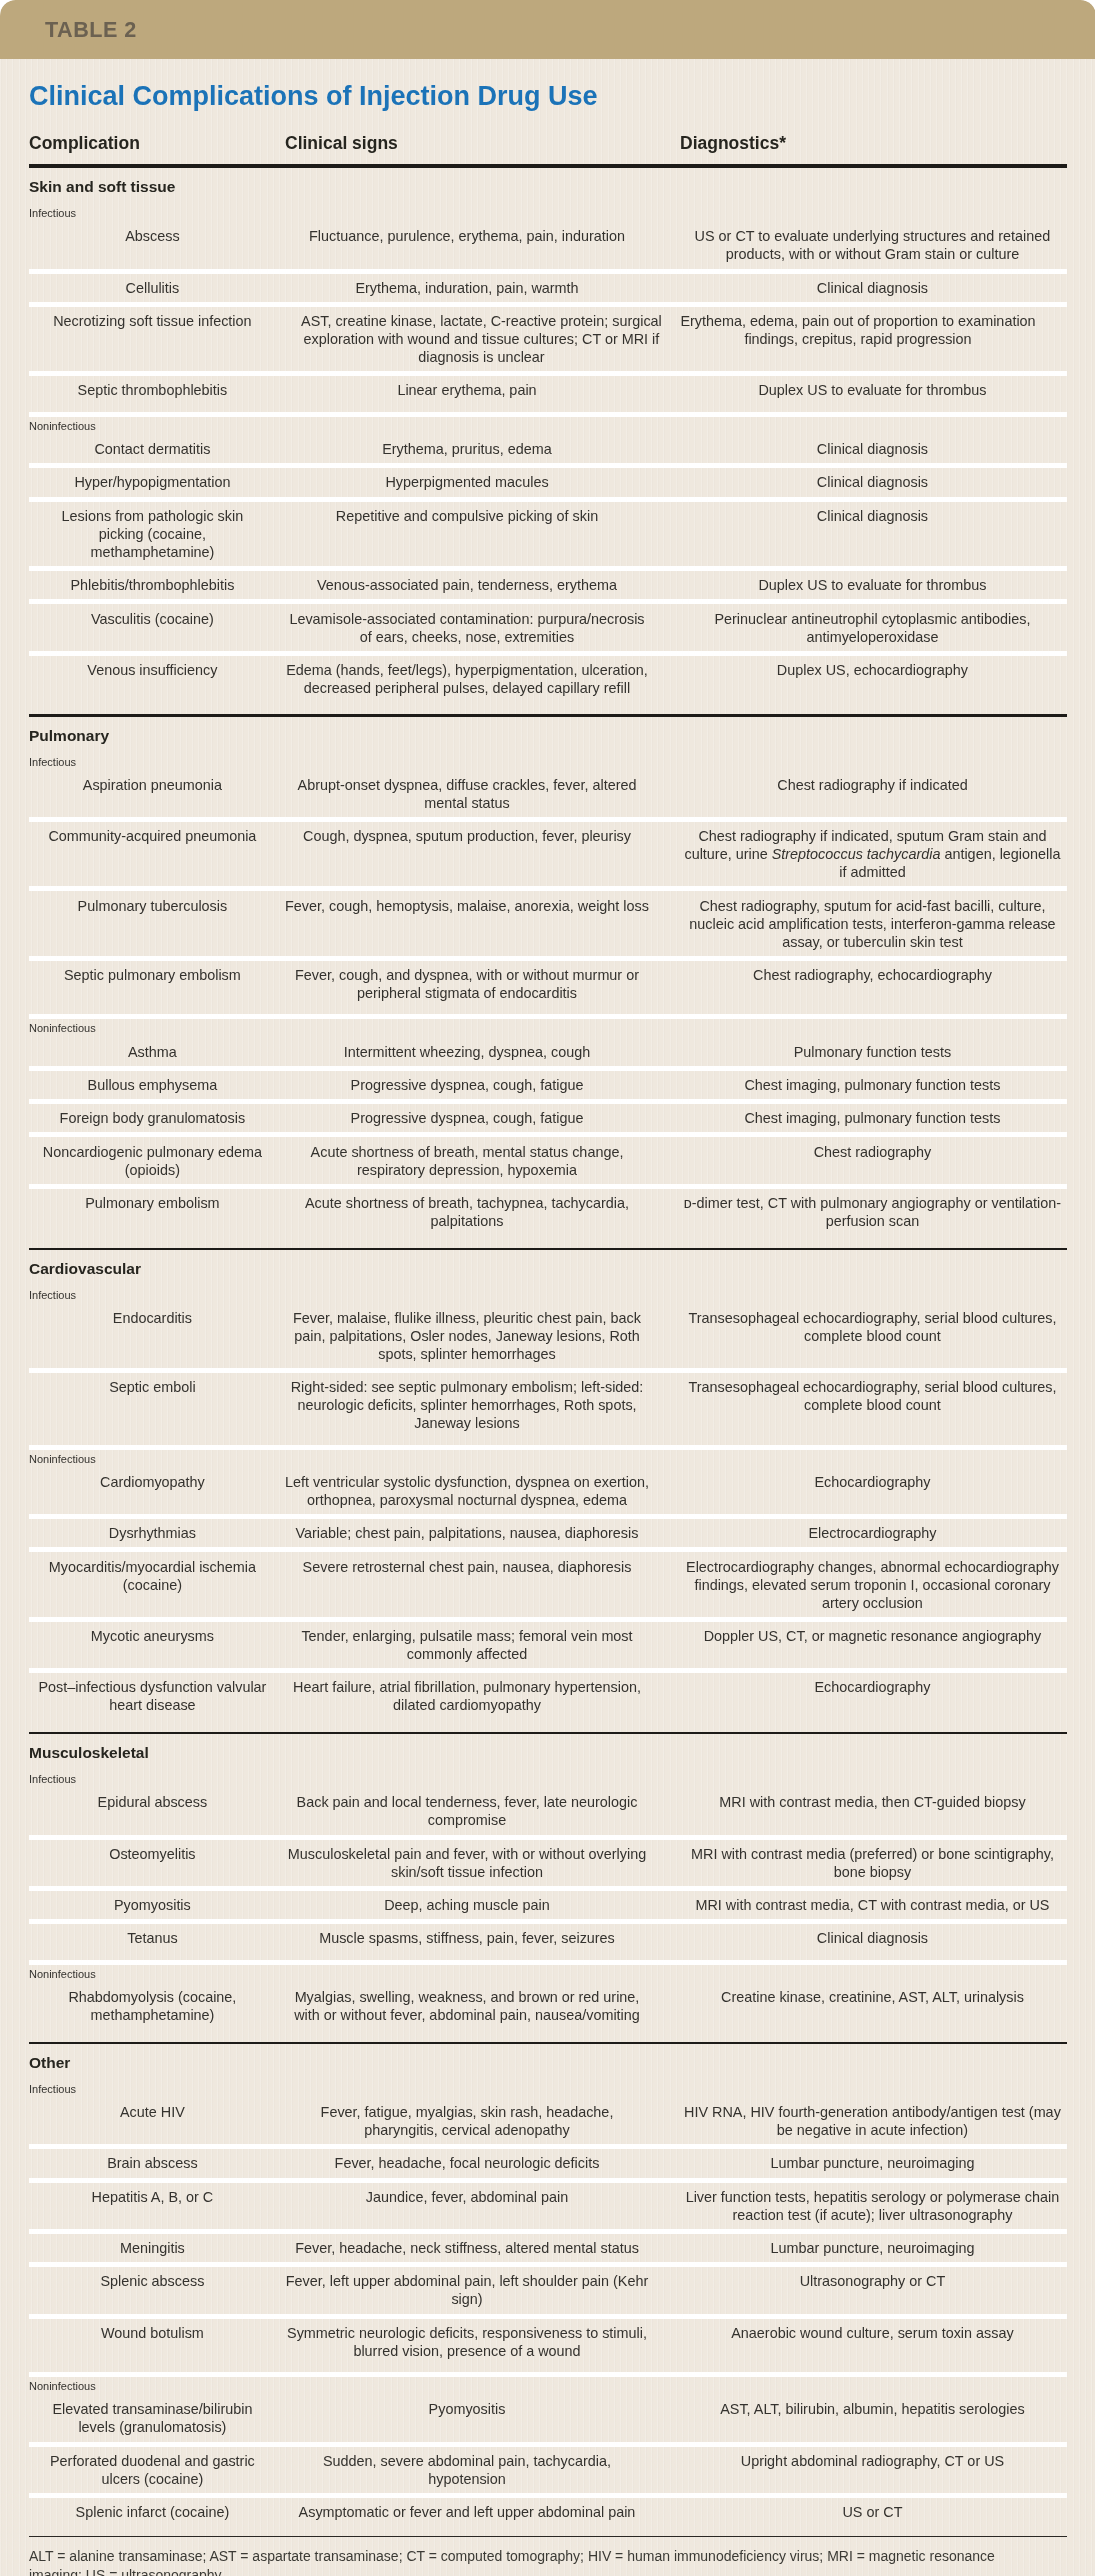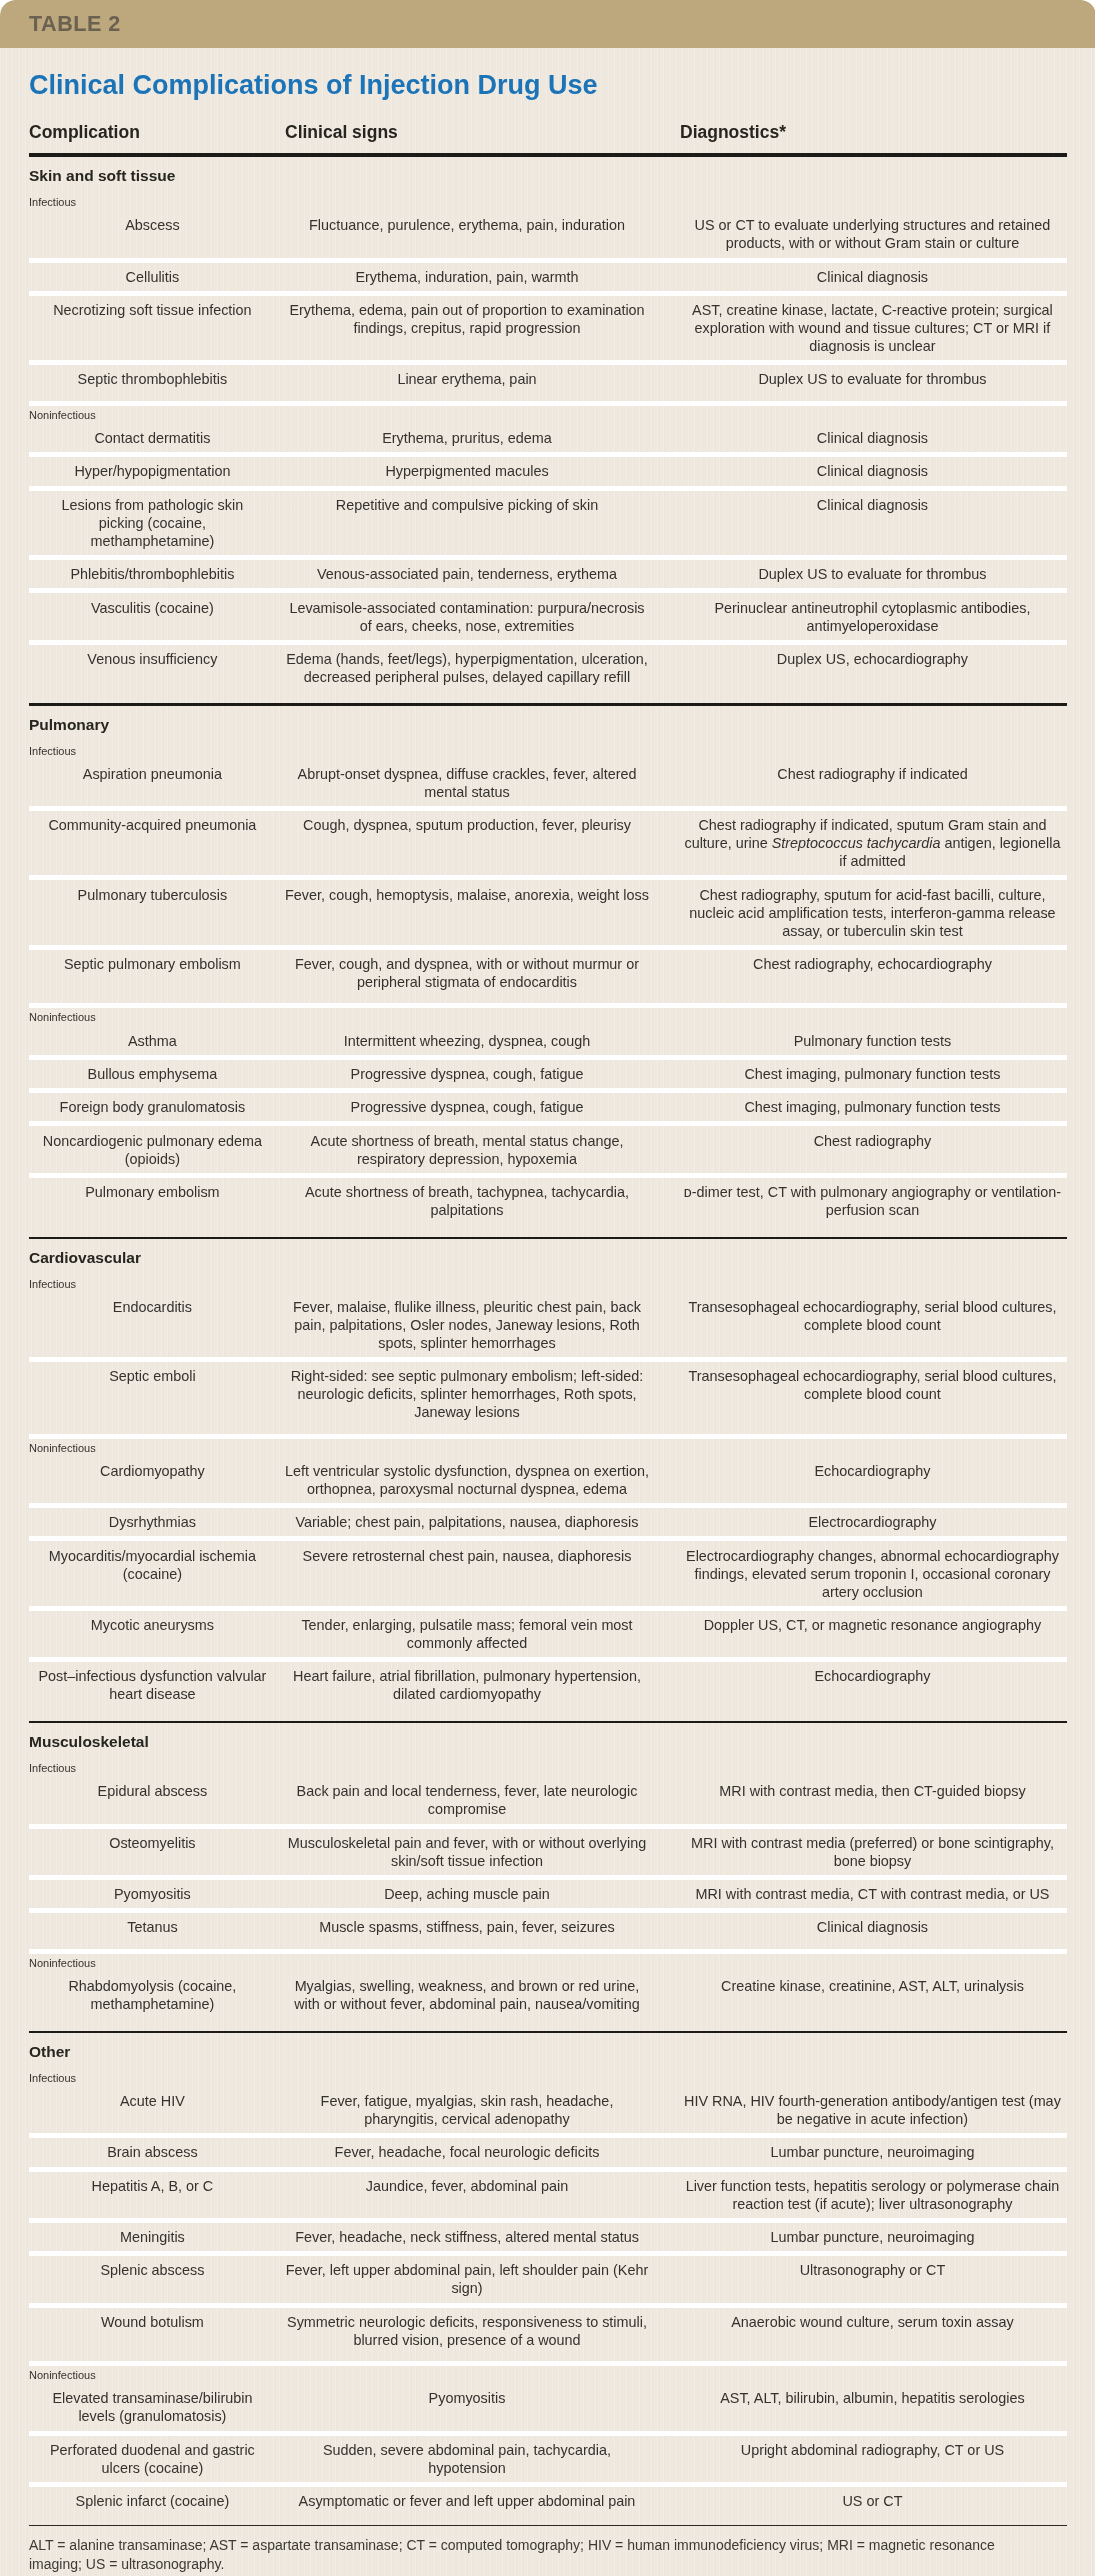--- a/index.html
+++ b/index.html
@@ -2,22 +2,22 @@
 <html style="font-size:8.2px"><head>
 <meta charset="utf-8">
 <style>
   html,body{margin:0;padding:0;background:#ffffff;}
   .page{position:relative;width:1096px;height:2877px;background:#ffffff;
         font-family:"Liberation Sans","DejaVu Sans",sans-serif;overflow:hidden;}
   .card{position:absolute;inset:0;background:
         repeating-linear-gradient(90deg, rgba(255,255,255,.20) 0 1px, rgba(0,0,0,0.012) 1px 2.1px, transparent 2.1px 6.2px),
         #efe8de;
         border-radius:15.5px;overflow:hidden;}
-  .topbar{height:48px;background:#bda87d;border-radius:15.5px 15.5px 0 0;
-          display:flex;align-items:center;padding-left:29px;}
+  .topbar{height:59px;background:#bda87d;border-radius:15.5px 15.5px 0 0;
+          display:flex;align-items:center;padding-left:45px;}
   .table-label{font-size:21.6px;font-weight:700;letter-spacing:0.5px;color:#6b6151;}
   .content{padding:0 29px 15.5px 29px;}
   h1.title{margin:21.6px 0 0 0;font-size:27px;line-height:30px;font-weight:700;color:#1b73b8;}
   .cols{display:grid;grid-template-columns:256px 395px 387px;margin-top:23px;}
   .col{font-size:17.5px;line-height:19.6px;font-weight:700;color:#26251f;}
   .headrule{height:3.6px;background:#1d1b18;margin-top:11.3px;}
   .section-rule{height:2.1px;background:#1d1b18;margin-top:12.4px;}
   .section-name{font-size:15.5px;line-height:19.6px;font-weight:700;color:#26251f;margin-top:9.3px;}
   .group-label{font-size:11px;line-height:18px;color:#34322e;margin-top:7.2px;}
   .trow{display:grid;grid-template-columns:256px 395px 387px;padding:5.2px 0 5.2px 0;text-align:center;}
@@ -54,22 +54,22 @@
             <div class="cell scell">Fluctuance, purulence, erythema, pain, induration</div>
             <div class="cell dcell">US or CT to evaluate underlying structures and retained products, with or without Gram stain or culture</div>
           </div>
           <div class="trow sep">
             <div class="cell ccell">Cellulitis</div>
             <div class="cell scell">Erythema, induration, pain, warmth</div>
             <div class="cell dcell">Clinical diagnosis</div>
           </div>
           <div class="trow sep">
             <div class="cell ccell">Necrotizing soft tissue infection</div>
+            <div class="cell dcell">AST, creatine kinase, lactate, C-reactive protein; surgical exploration with wound and tissue cultures; CT or MRI if diagnosis is unclear</div>
             <div class="cell scell">Erythema, edema, pain out of proportion to examination findings, crepitus, rapid progression</div>
-            <div class="cell dcell">AST, creatine kinase, lactate, C-reactive protein; surgical exploration with wound and tissue cultures; CT or MRI if diagnosis is unclear</div>
           </div>
           <div class="trow sep">
             <div class="cell ccell">Septic thrombophlebitis</div>
             <div class="cell scell">Linear erythema, pain</div>
             <div class="cell dcell">Duplex US to evaluate for thrombus</div>
           </div>
           <div class="group-label sep">Noninfectious</div>
           <div class="trow">
             <div class="cell ccell">Contact dermatitis</div>
             <div class="cell scell">Erythema, pruritus, edema</div>

